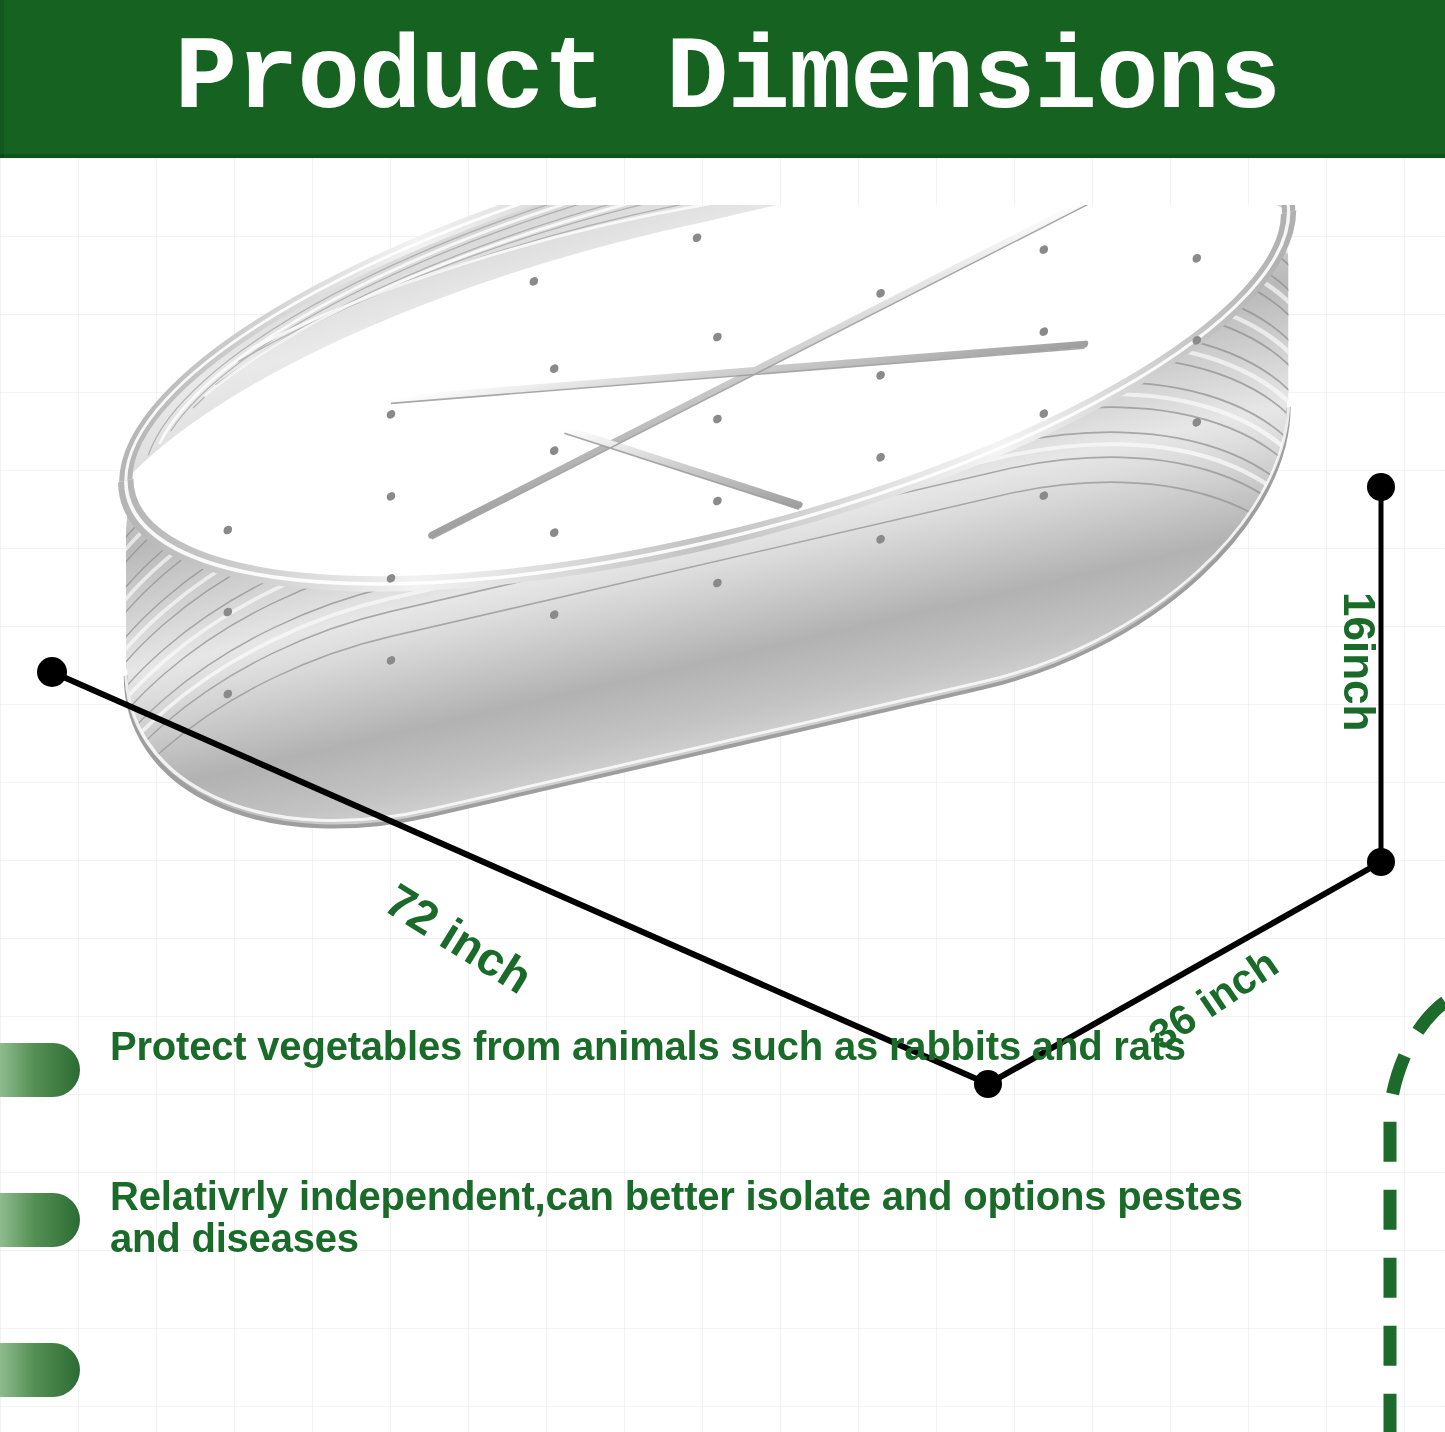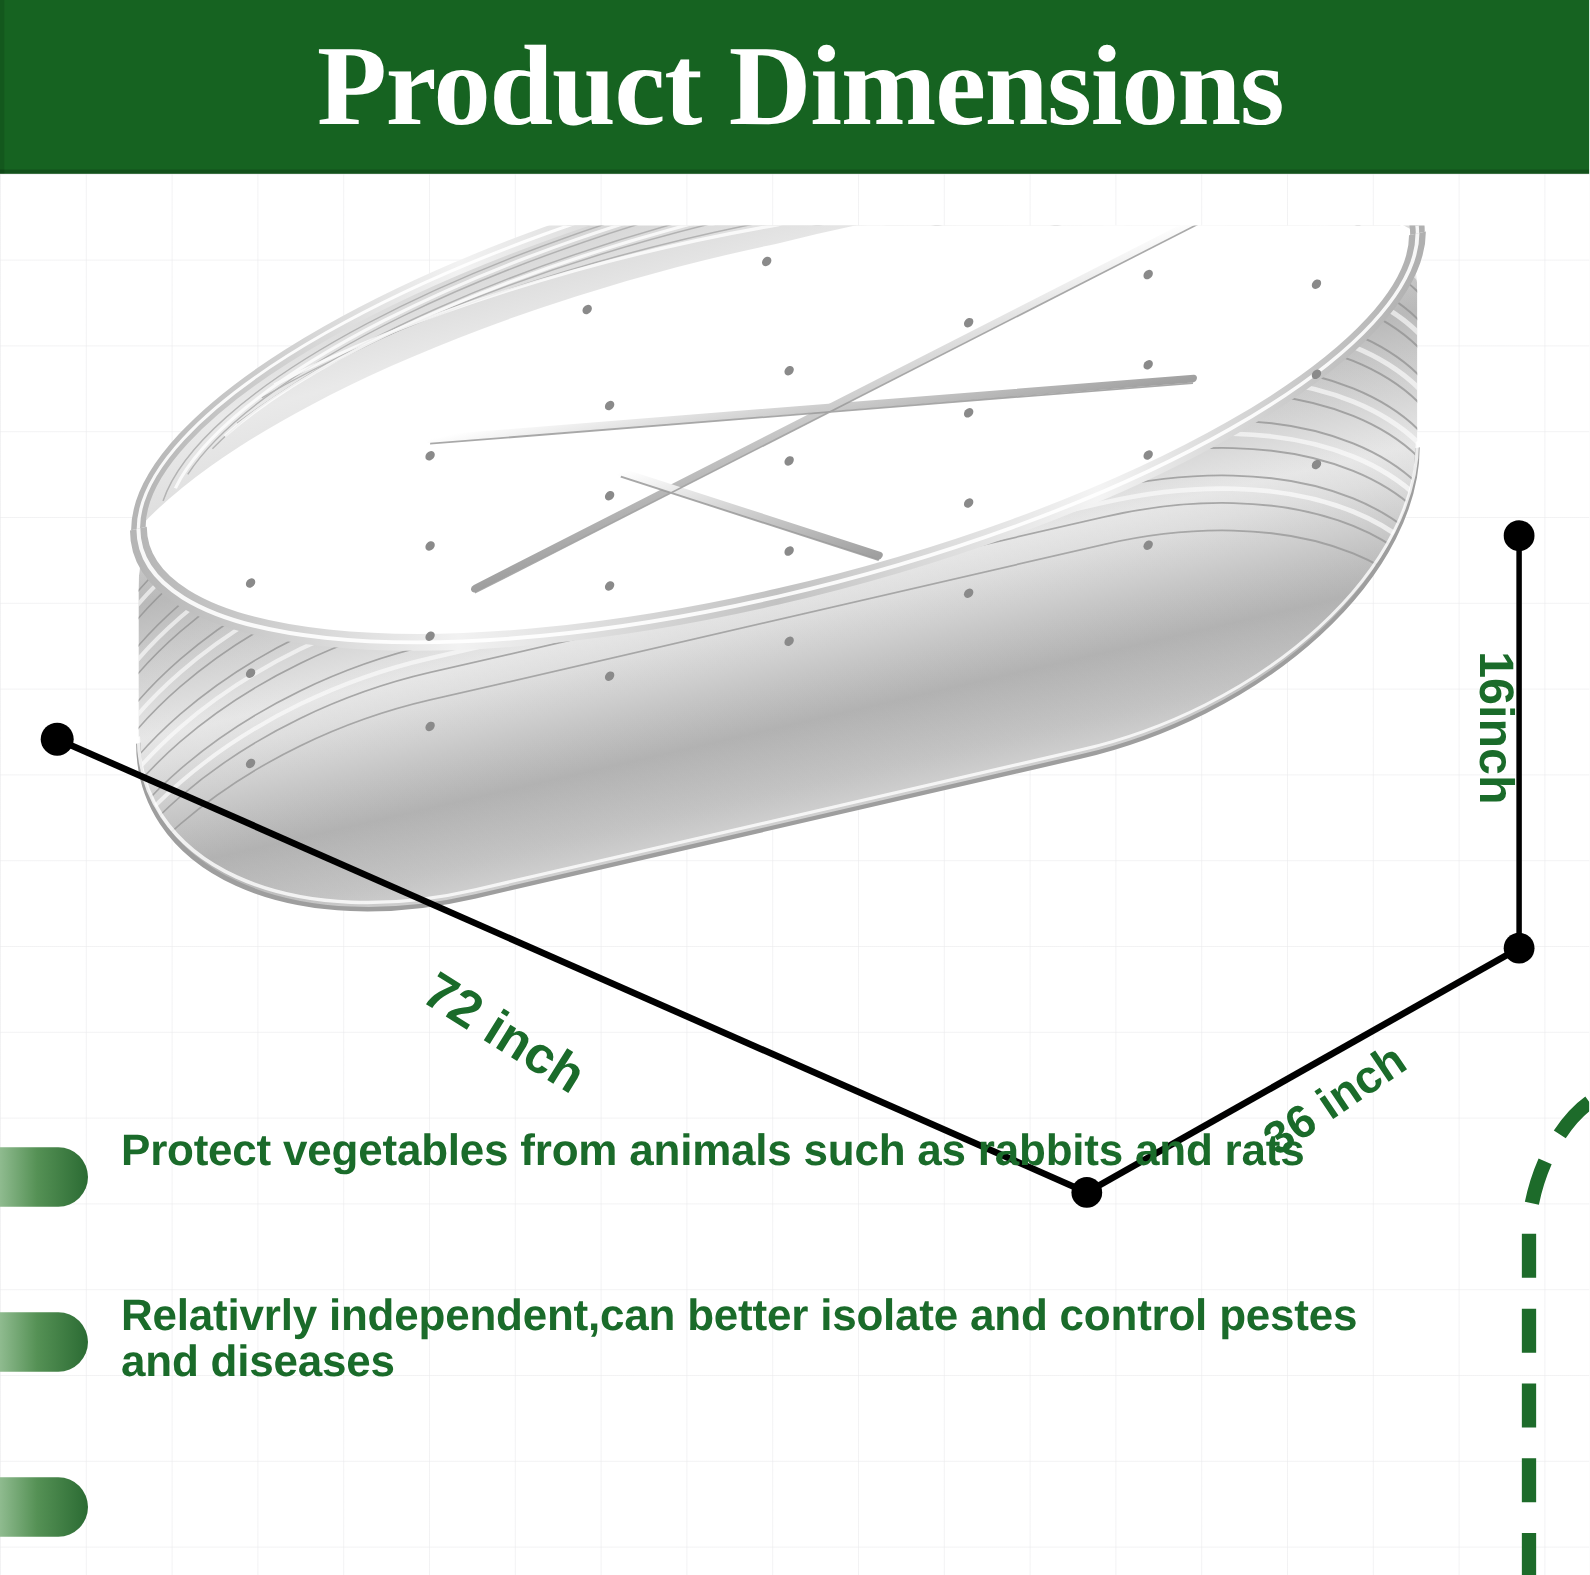--- a/index.html
+++ b/index.html
@@ -63,21 +63,21 @@
                 inset 4px 0 0 0 rgba(0,0,0,0.10);
     z-index: 30;
   }
   .header-title {
     position: absolute;
     left: 0; right: 0;
     top: 50%;
     transform: translateY(-50%);
     text-align: center;
     color: #ffffff;
-    font-family: Liberation Serif, serif;
+    font-family: Liberation Mono, monospace;
     font-weight: 700;
     font-size: 104px;
     letter-spacing: -1px;
     line-height: 1;
     white-space: nowrap;
     padding-left: 10px;
   }
 
   
   .product-wrap {
@@ -383,21 +383,21 @@
 
   <div class="features">
 
     <div class="feature-row">
       <div class="feature-pill"></div>
       <div class="feature-text">Protect vegetables from animals such as rabbits and rats</div>
     </div>
 
     <div class="feature-row">
       <div class="feature-pill"></div>
-      <div class="feature-text">Relativrly independent,can better isolate and control pestes and diseases</div>
+      <div class="feature-text">Relativrly independent,can better isolate and options pestes and diseases</div>
     </div>
 
     <div class="feature-row">
       <div class="feature-pill"></div>
     </div>
 
   </div>
 
 </div>
 

